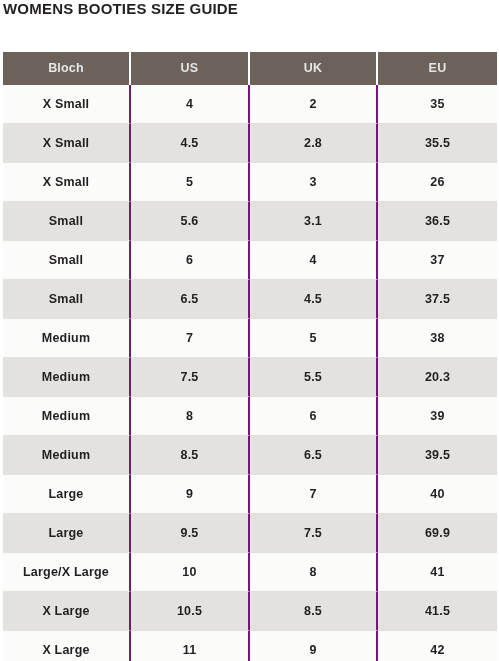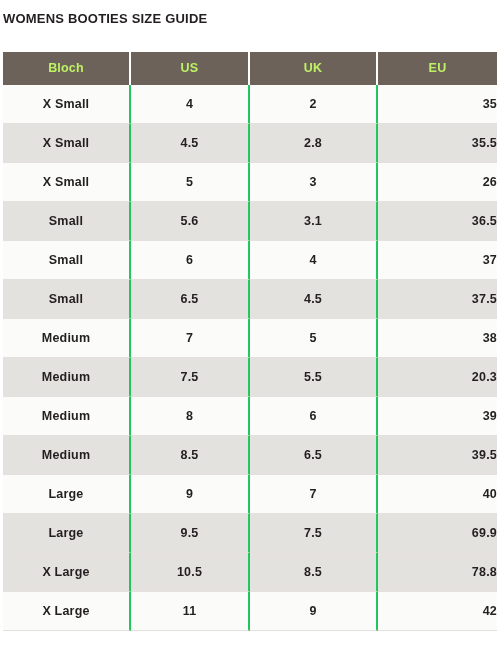--- a/index.html
+++ b/index.html
@@ -17,25 +17,25 @@
 
   .page {
     position: relative;
     width: 499px;
     height: 661px;
     box-sizing: border-box;
     padding: 0;
   }
 
   .page-title {
-    font-size: 13px;
+    font-size: 15px;
     font-weight: bold;
     letter-spacing: 0.2px;
     color: #231f20;
-    padding: 12px 0 0 3px;
+    padding: 2px 0 0 3px;
     line-height: 14px;
     white-space: nowrap;
   }
 
   .table-wrap {
     position: absolute;
     left: 3px;
     top: 52px;
     width: 494px;
   }
@@ -47,21 +47,21 @@
     table-layout: fixed;
   }
 
   table.size-guide col.c-bloch { width: 128px; }
   table.size-guide col.c-us    { width: 119px; }
   table.size-guide col.c-uk    { width: 128px; }
   table.size-guide col.c-eu    { width: 119px; }
 
   thead th {
     background: #6c6259;
-    color: #bef264;
+    color: #e5e5e5;
     font-size: 12.5px;
     font-weight: bold;
     text-align: center;
     height: 33px;
     line-height: 33px;
     padding: 0;
     border-right: 2px solid #ffffff;
     letter-spacing: 0.2px;
   }
   thead th:last-child {
@@ -69,29 +69,28 @@
   }
 
   tbody td {
     height: 38px;
     line-height: 38px;
     padding: 0;
     text-align: center;
     font-size: 12.5px;
     font-weight: bold;
     color: #231f20;
-    border-right: 2px solid #22c55e;
+    border-right: 2px solid #701a75;
     border-bottom: 1px solid #e3e0dd;
     letter-spacing: 0.2px;
     overflow: hidden;
     white-space: nowrap;
   }
   tbody td:last-child {
     border-right: none;
-    text-align: right;
   }
 
   tbody tr.row-odd td {
     background: #fbfbfa;
   }
   tbody tr.row-even td {
     background: #e4e2df;
   }
   tbody tr:last-child td {
     border-bottom: 1px solid #e3e0dd;
@@ -186,25 +185,31 @@
             <td>9</td>
             <td>7</td>
             <td>40</td>
           </tr>
           <tr class="row-even">
             <td>Large</td>
             <td>9.5</td>
             <td>7.5</td>
             <td>69.9</td>
           </tr>
+          <tr class="row-odd">
+            <td>Large/X Large</td>
+            <td>10</td>
+            <td>8</td>
+            <td>41</td>
+          </tr>
           <tr class="row-even">
             <td>X Large</td>
             <td>10.5</td>
             <td>8.5</td>
-            <td>78.8</td>
+            <td>41.5</td>
           </tr>
           <tr class="row-odd">
             <td>X Large</td>
             <td>11</td>
             <td>9</td>
             <td>42</td>
           </tr>
         </tbody>
     </table>
   </div>

